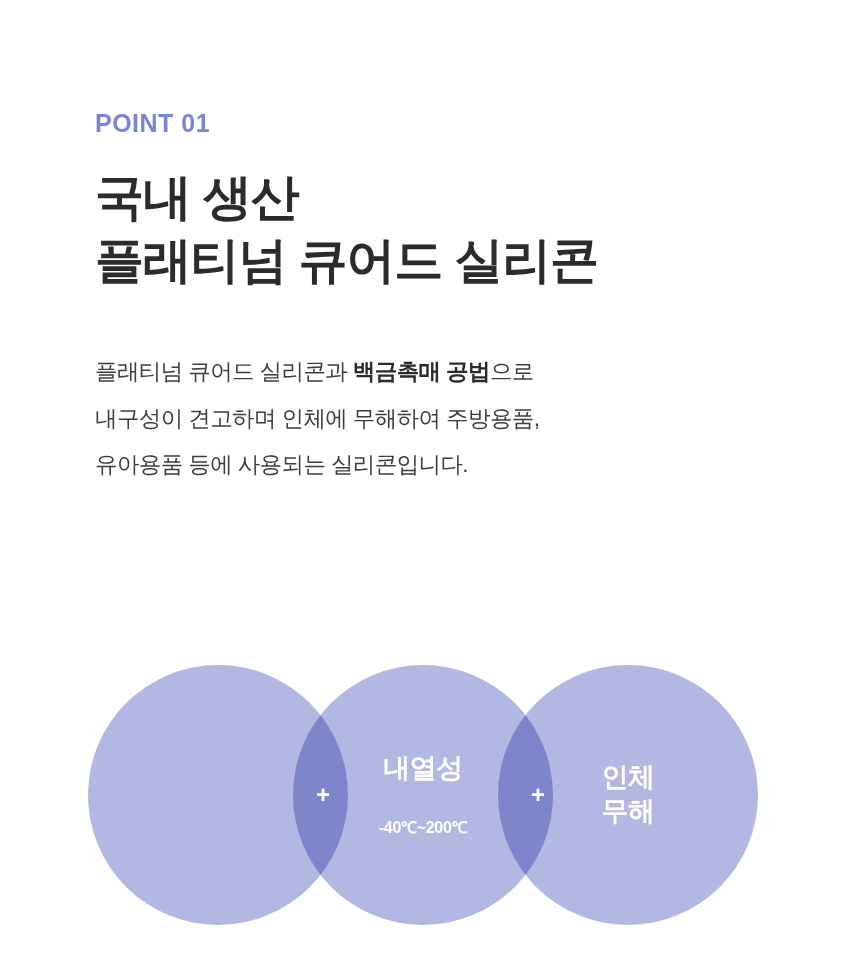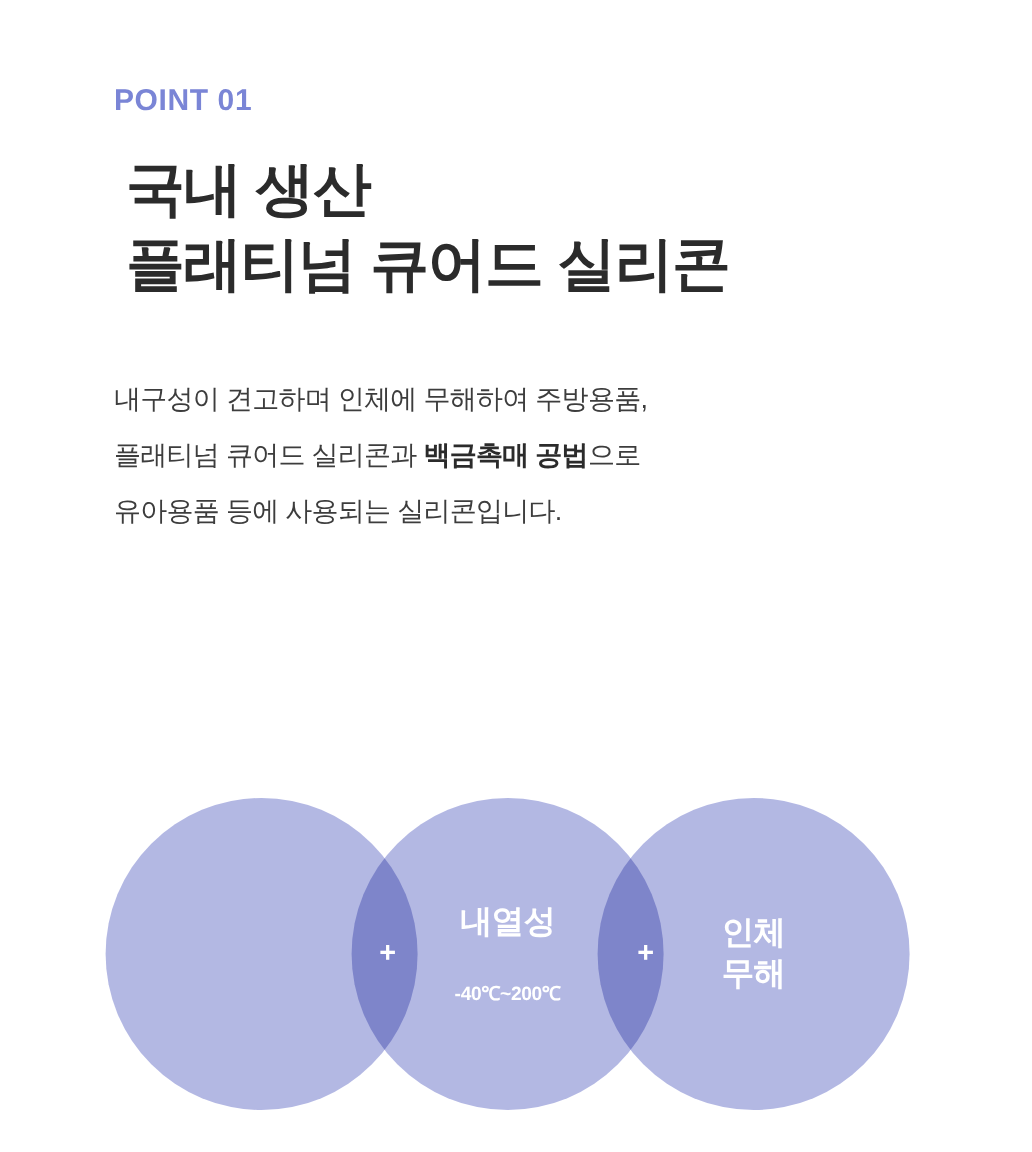--- a/index.html
+++ b/index.html
@@ -21,40 +21,39 @@
   }
 
   .content {
     position: absolute;
     left: 95px;
     top: 0;
     width: 700px;
   }
 
   .point-label {
-    margin-top: 69px;
+    margin-top: 108px;
     font-size: 25px;
     font-weight: bold;
     letter-spacing: 0.5px;
     color: #7a85d6;
     line-height: 1.2;
   }
 
   .headline {
     margin-top: 28px;
     font-size: 49px;
     font-weight: bold;
     color: #2b2b2b;
     line-height: 1.28;
     letter-spacing: -1.2px;
   }
   .headline .line {
     display: block;
     white-space: nowrap;
-    margin-left: 10px;
   }
 
   .body-copy {
     margin-top: 58px;
     font-size: 22.5px;
     color: #3d3d3d;
     line-height: 2.05;
     letter-spacing: -0.6px;
   }
   .body-copy .line {
@@ -143,22 +142,22 @@
   <div class="content">
 
     <div class="point-label">POINT 01</div>
 
     <h1 class="headline">
       <span class="line">국내 생산</span>
       <span class="line">플래티넘 큐어드 실리콘</span>
     </h1>
 
     <div class="body-copy">
+      <span class="line"><span>플래티넘 큐어드 실리콘과 </span><b>백금촉매 공법</b><span>으로</span></span>
       <span class="line">내구성이 견고하며 인체에 무해하여 주방용품,</span>
-      <span class="line"><span>플래티넘 큐어드 실리콘과 </span><b>백금촉매 공법</b><span>으로</span></span>
       <span class="line">유아용품 등에 사용되는 실리콘입니다.</span>
     </div>
 
   </div>
 
   <div class="venn">
     <div class="circle c1"></div>
     <div class="circle c2"></div>
     <div class="circle c3"></div>
 

